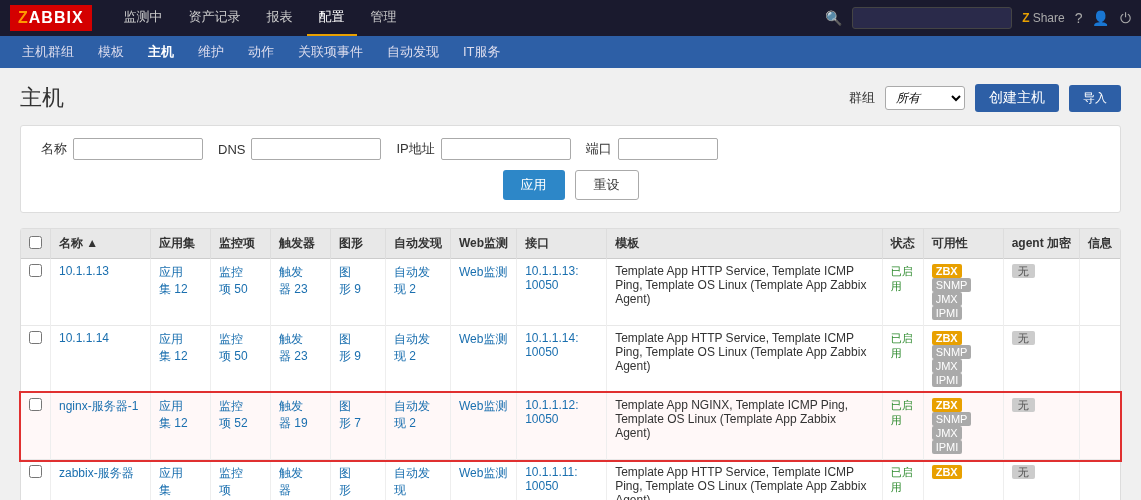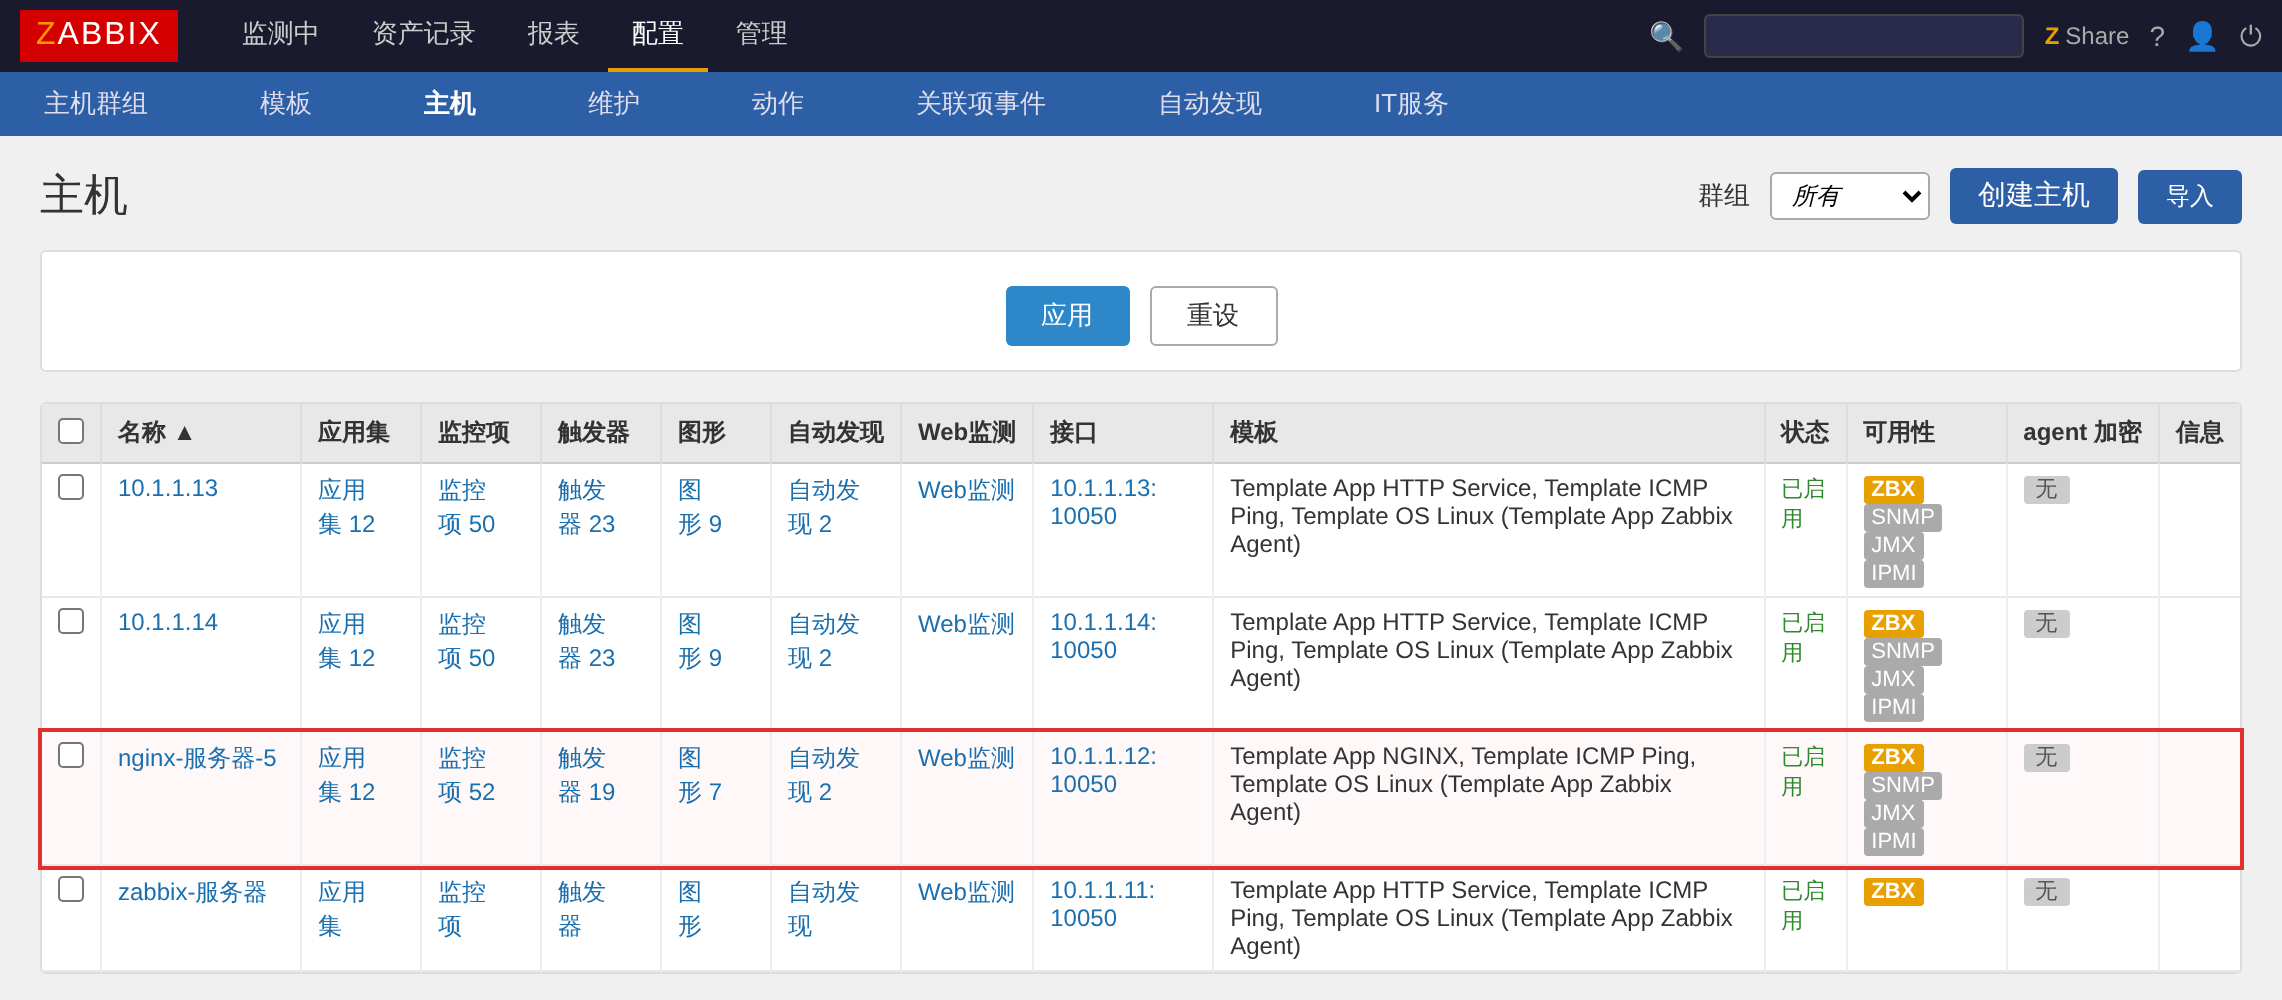--- a/index.html
+++ b/index.html
@@ -9,21 +9,21 @@
     .top-nav {
       background: #1a1a2e;
       display: flex;
       align-items: center;
       padding: 0 10px;
       height: 36px;
     }
     .logo {
       background: #d40000;
       color: #fff;
-      font-weight: normal;
+      font-weight: bold;
       font-size: 16px;
       padding: 4px 8px;
       margin-right: 20px;
       letter-spacing: 1px;
     }
     .logo span { color: #f90; }
     .top-nav-links {
       display: flex;
       gap: 2px;
       flex: 1;
@@ -71,21 +71,20 @@
     .share-btn .z-icon { color: #e8a000; font-weight: bold; }
     .top-icon { color: #aaa; cursor: pointer; font-size: 14px; }
 
     
     .sub-nav {
       background: #2d5fa6;
       display: flex;
       align-items: center;
       padding: 0 10px;
       height: 32px;
-      gap: 32px;
     }
     .sub-nav-link {
       color: #dde;
       padding: 6px 12px;
       cursor: pointer;
       font-size: 13px;
       white-space: nowrap;
     }
     .sub-nav-link.active { color: #fff; font-weight: bold; }
 
@@ -314,20 +313,38 @@
       <select class="group-select">
         <option>所有</option>
       </select>
       <button class="create-btn">创建主机</button>
       <button class="import-btn">导入</button>
     </div>
   </div>
 
   <div class="filter-section">
     <div class="filter-body">
+      <div class="filter-row">
+        <div class="filter-field">
+          <label class="filter-label">名称</label>
+          <input class="filter-input" type="text" style="">
+        </div>
+        <div class="filter-field">
+          <label class="filter-label">DNS</label>
+          <input class="filter-input" type="text" style="">
+        </div>
+        <div class="filter-field">
+          <label class="filter-label">IP地址</label>
+          <input class="filter-input" type="text" style="">
+        </div>
+        <div class="filter-field">
+          <label class="filter-label">端口</label>
+          <input class="filter-input" type="text" style="width: 100px;">
+        </div>
+      </div>
       <div class="filter-actions">
         <button class="apply-btn">应用</button>
         <button class="reset-btn">重设</button>
       </div>
     </div>
   </div>
 
   <div class="table-container">
     <table>
       <thead>
@@ -389,21 +406,21 @@
             <span class="badge-snmp">SNMP</span>
             <span class="badge-jmx">JMX</span>
             <span class="badge-ipmi">IPMI</span>
           </td>
           <td><span class="badge-none">无</span></td>
           <td></td>
         </tr>
 
         <tr style="outline: 2px solid #e03030; background: #fff8f8;">
           <td><input type="checkbox" style=""></td>
-          <td><a class="link-blue">nginx-服务器-5</a></td>
+          <td><a class="link-blue">nginx-服务器-1</a></td>
           <td><a class="link-blue">应用<br>集 <span>12</span></a></td>
           <td><a class="link-blue">监控<br>项 <span>52</span></a></td>
           <td><a class="link-blue">触发<br>器 <span>19</span></a></td>
           <td><a class="link-blue">图<br>形 <span>7</span></a></td>
           <td><a class="link-blue">自动发<br>现 <span>2</span></a></td>
           <td><a class="link-blue">Web监测</a></td>
           <td><a class="link-blue">10.1.1.12:<br>10050</a></td>
           <td><span>Template App NGINX, Template ICMP Ping, Template OS Linux (Template App Zabbix Agent)</span></td>
           <td><span class="status-enabled">已启<br>用</span></td>
           <td>

